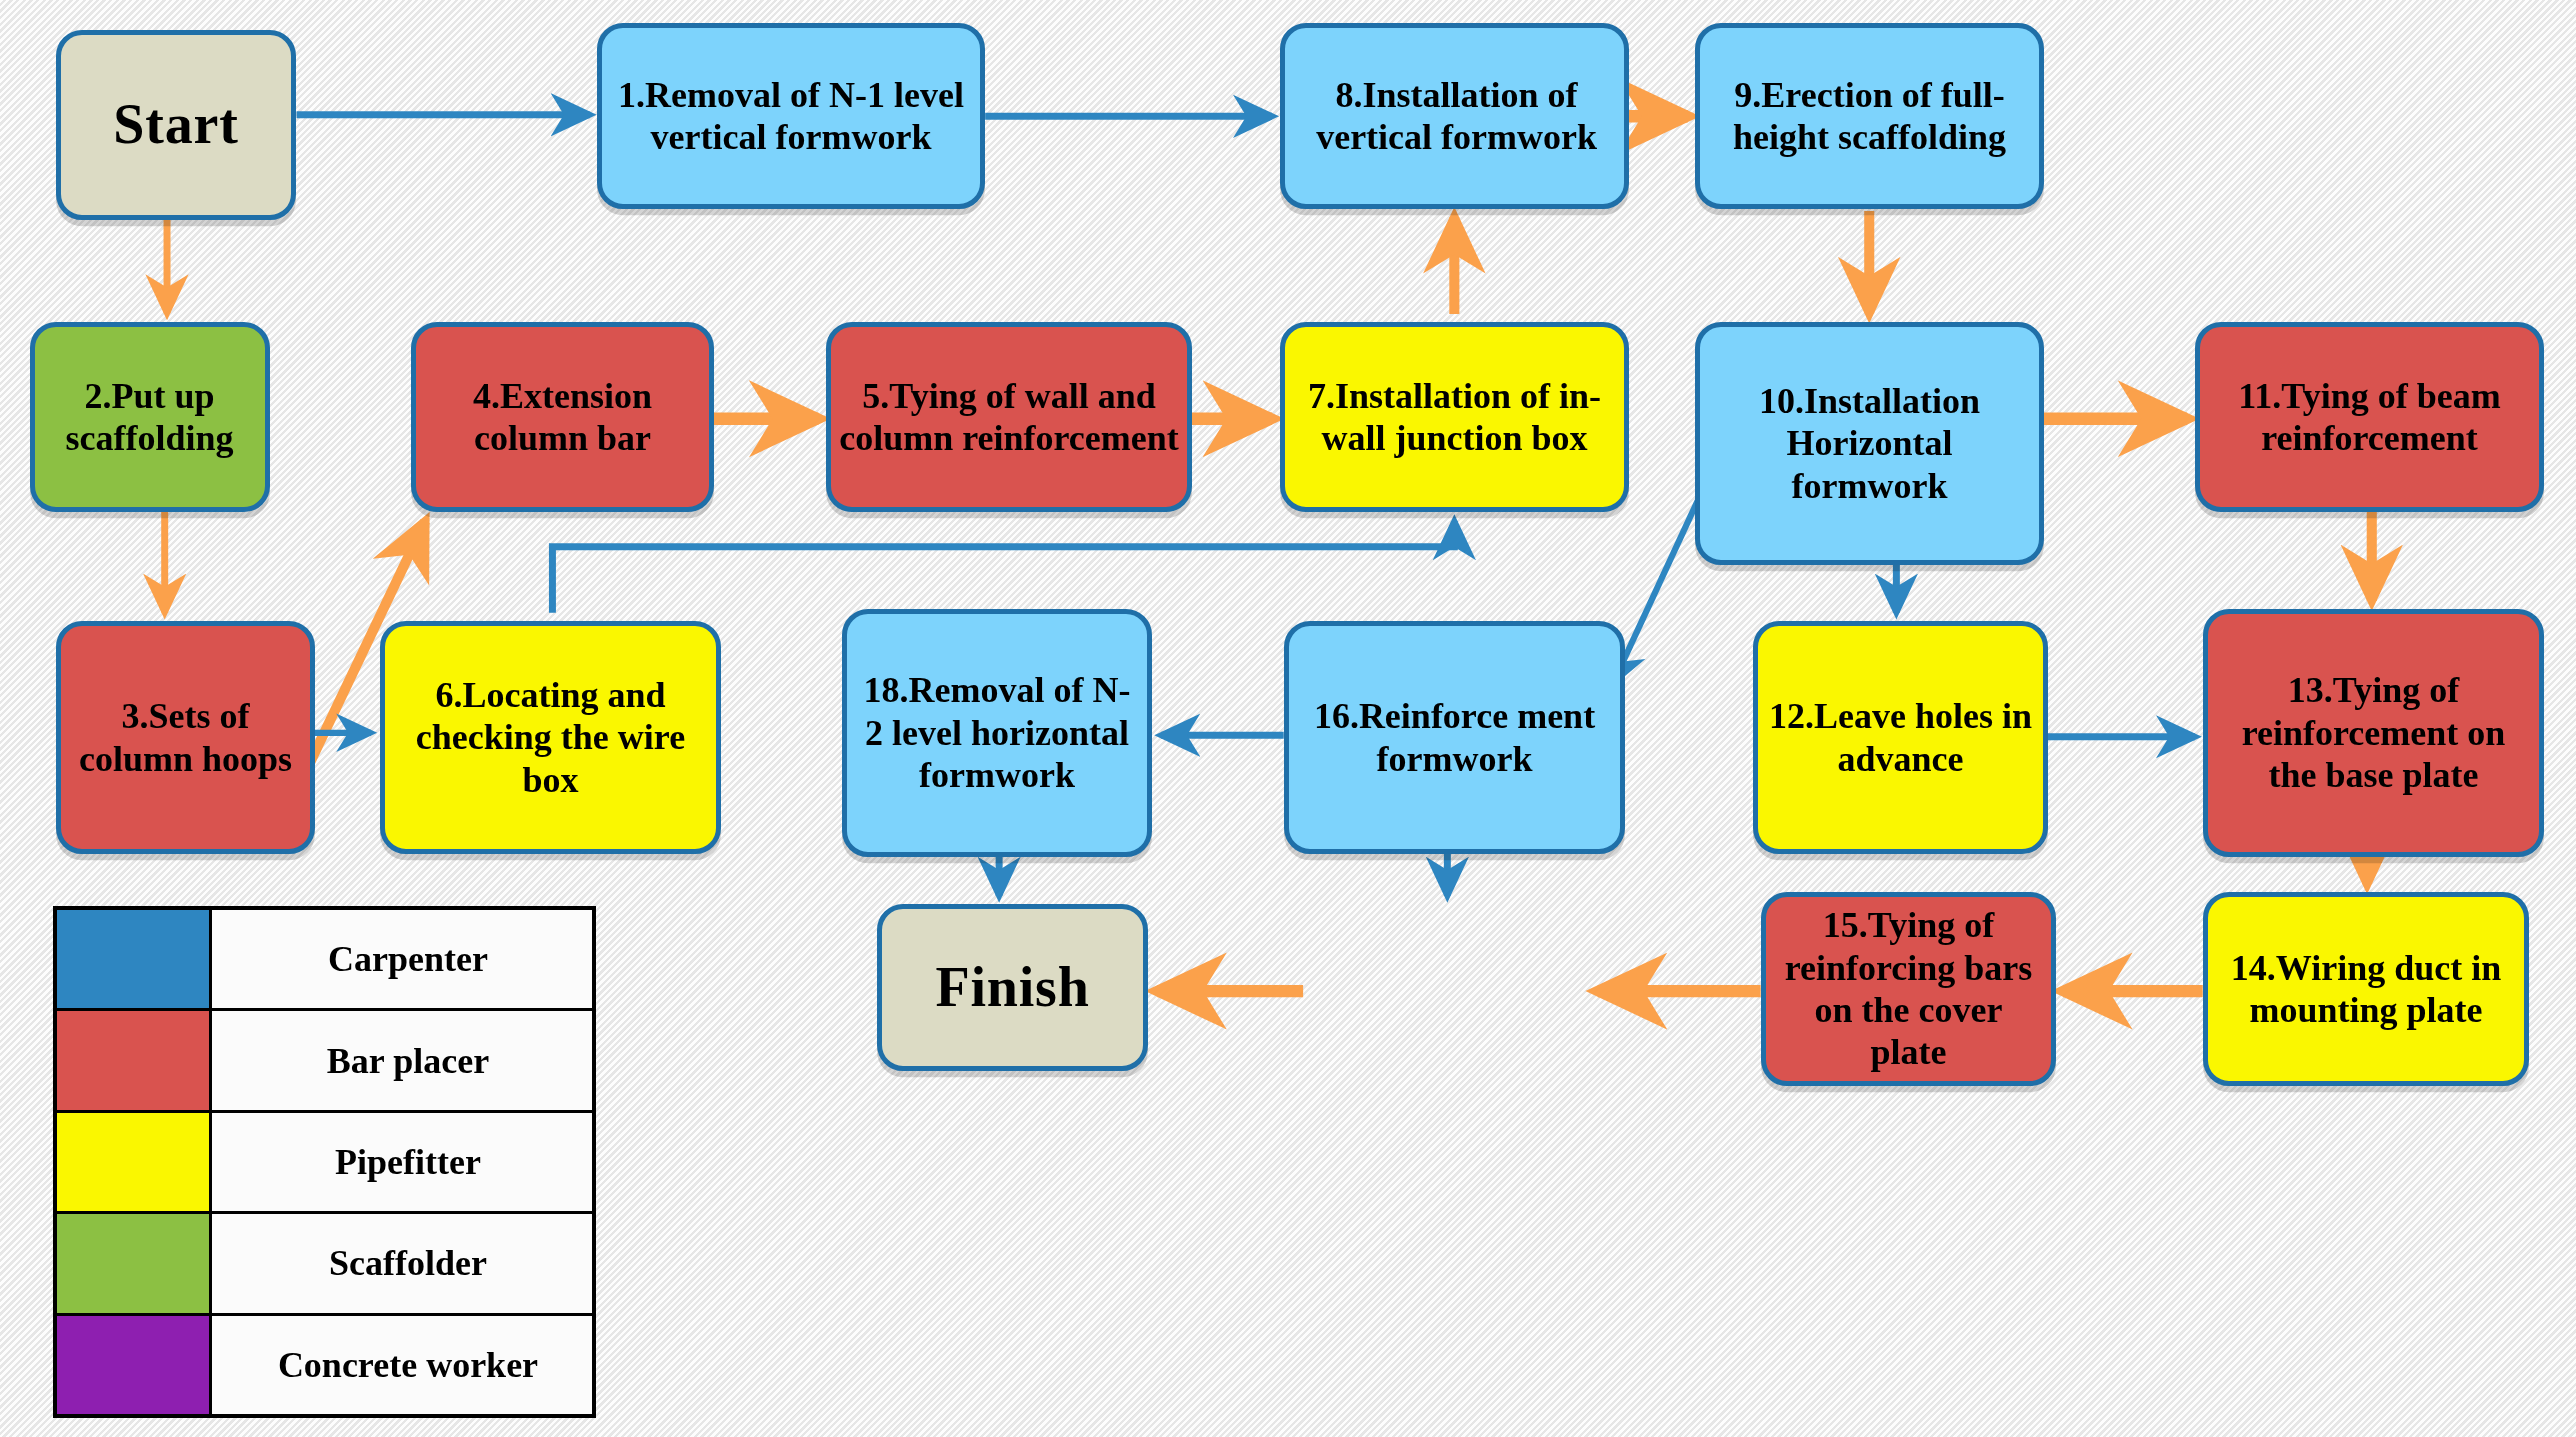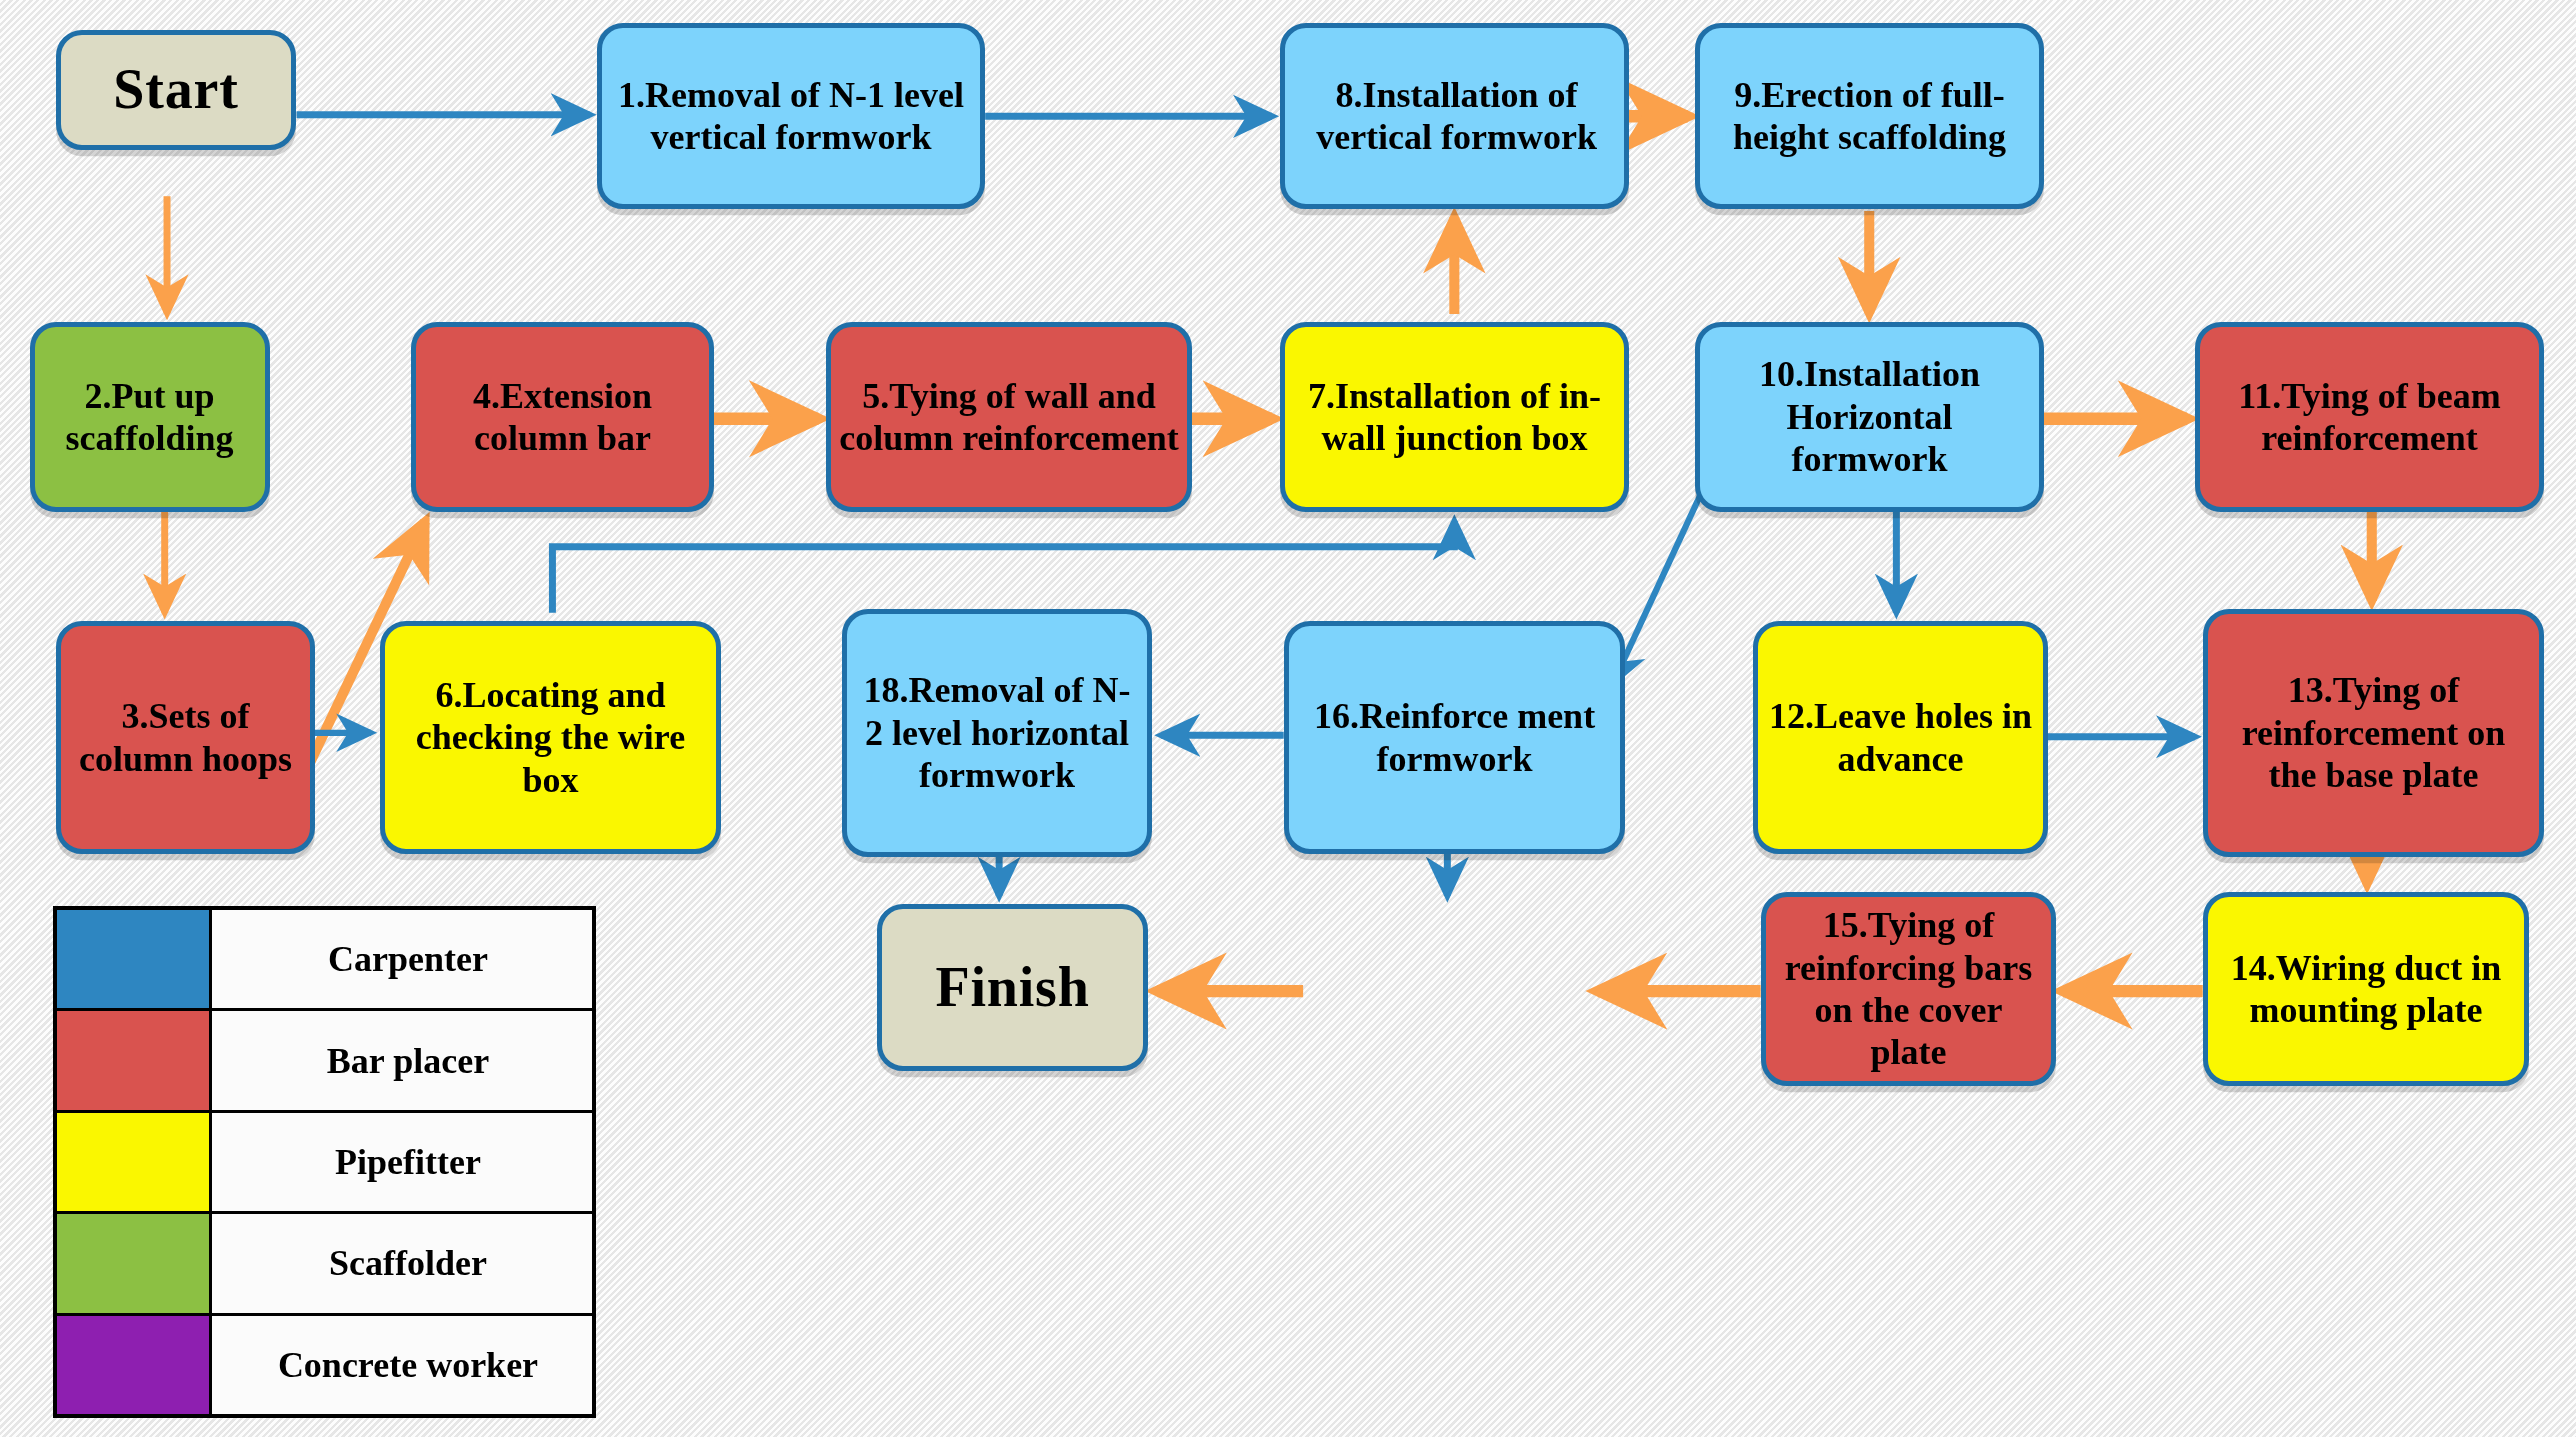--- a/index.html
+++ b/index.html
@@ -106,21 +106,21 @@
       <path d="M712,790 L712,705 L1875,705 L1875,672" stroke="#2E86C1" marker-end="url(#ab)"></path>
 
       <path d="M1655,948 L1497,948" stroke="#2E86C1" marker-end="url(#ab)"></path>
 
       <path d="M1866,1100 L1866,1155" stroke="#2E86C1" marker-end="url(#ab)"></path>
 
       <path d="M1288,1105 L1288,1155" stroke="#2E86C1" marker-end="url(#ab)"></path>
     </g>
   </svg>
 
-  <div class="node terminal" style="left:56px;top:29.5px;width:240px;height:120px;">
+  <div class="node terminal" style="left:56px;top:29.5px;width:240px;height:190px;">
       <span class="txt">Start</span>
     </div>
   <div class="node carpenter" style="left:597px;top:23px;width:388px;height:186px;">
       <span class="txt">1.Removal of N-1 level vertical formwork</span>
     </div>
   <div class="node carpenter" style="left:1280px;top:23px;width:349px;height:186px;padding-left:12px;">
       <span class="txt">8.Installation of vertical formwork</span>
     </div>
   <div class="node carpenter" style="left:1695px;top:23px;width:349px;height:186px;">
       <span class="txt">9.Erection of full-height scaffolding</span>
@@ -131,21 +131,21 @@
     </div>
   <div class="node barplacer" style="left:411px;top:322px;width:303px;height:190px;">
       <span class="txt">4.Extension column bar</span>
     </div>
   <div class="node barplacer" style="left:826px;top:322px;width:366px;height:190px;">
       <span class="txt">5.Tying of wall and column reinforcement</span>
     </div>
   <div class="node pipefitter" style="left:1280px;top:322px;width:349px;height:190px;">
       <span class="txt">7.Installation of in-wall junction box</span>
     </div>
-  <div class="node carpenter" style="left:1695px;top:322px;width:349px;height:190px;">
+  <div class="node carpenter" style="left:1695px;top:322px;width:349px;height:243px;">
       <span class="txt">10.Installation Horizontal formwork</span>
     </div>
   <div class="node barplacer" style="left:2195px;top:322px;width:349px;height:190px;">
       <span class="txt">11.Tying of beam reinforcement</span>
     </div>
 
   <div class="node barplacer" style="left:56px;top:621px;width:259px;height:233px;">
       <span class="txt">3.Sets of column hoops</span>
     </div>
   <div class="node pipefitter" style="left:380px;top:621px;width:341px;height:233px;">

